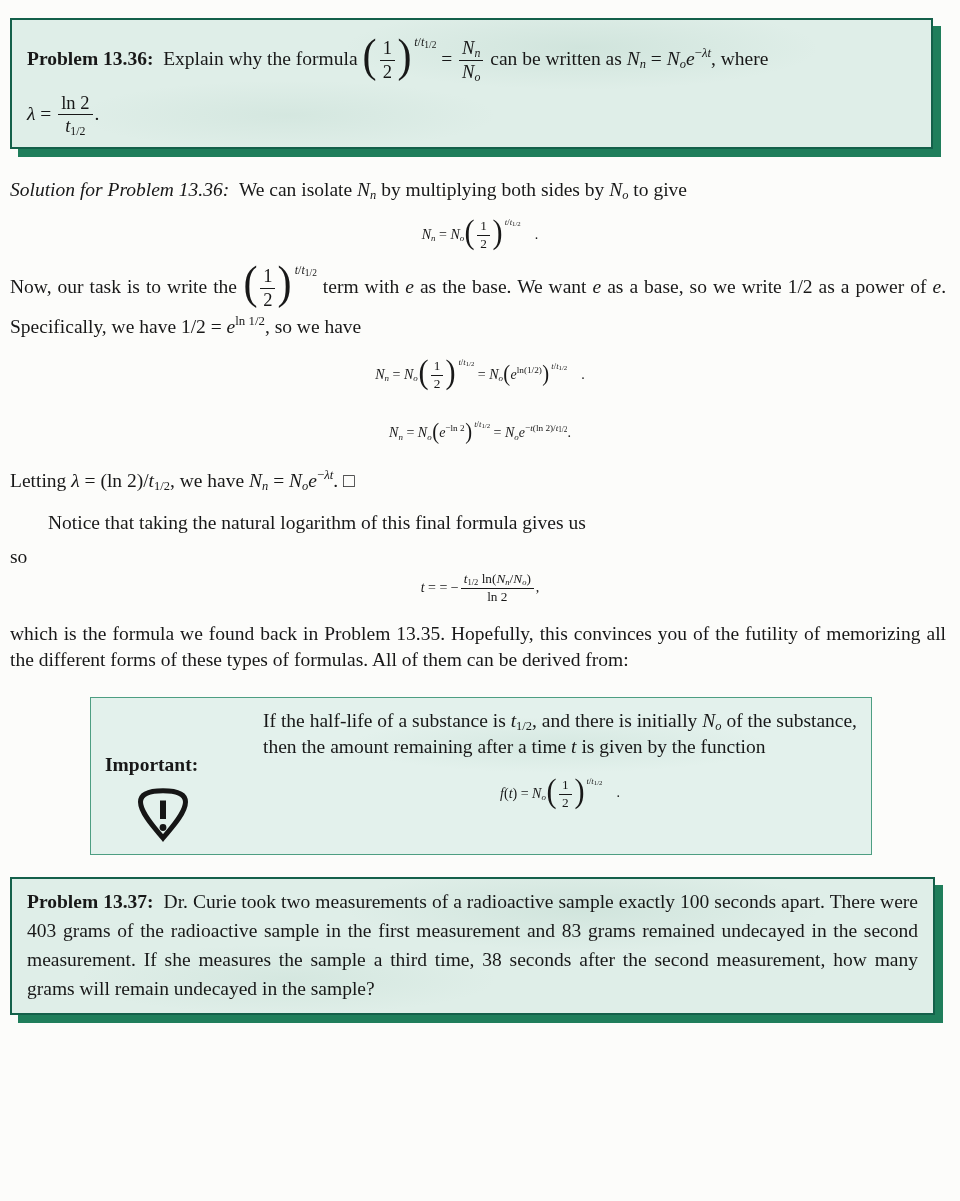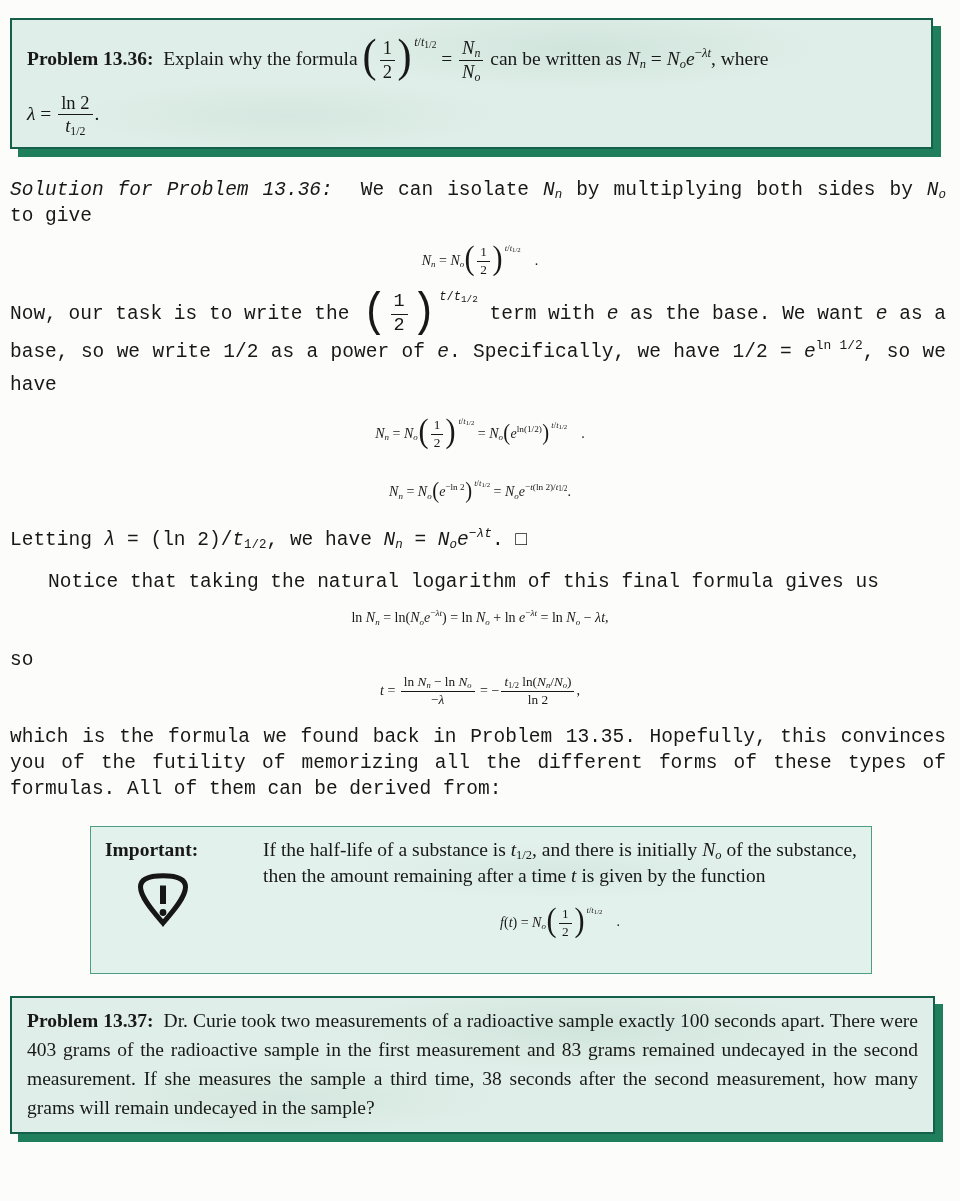--- a/index.html
+++ b/index.html
@@ -20,21 +20,21 @@
     box-shadow:8px 8px 0 var(--box-shadow,#1f7e5b);
     padding:8px 15px 10px 15px;
   }
   .box36{margin:18px 27px 0 10px;}
   .box37{margin:22px 25px 0 10px;}
   .pbox p{margin:0; text-align:justify;}
   .pbox .lbl{font-weight:bold;}
   .box36 .l1{line-height:34px; padding-top:10px;}
   .box36 .l2{margin-top:10px; line-height:30px; text-align:left;}
   
-  .para{margin:0 14px 0 10px; text-align:justify;font-family:Liberation Mono, monospace;}
+  .para{margin:0 14px 0 10px; text-align:justify;}
   .para.noj{text-align:left;}
   .indent{text-indent:38px; text-align:left;}
   .solhead{font-style:italic;}
   .solhead .rom{font-style:normal;}
   
   .eq{text-align:center; font-size:14px; line-height:26px; padding:16px 0 12px 0; margin:0;}
   .eq.flat{padding:10px 0 8px 0;}
   
   i{font-style:italic;}
   sub{font-size:64%; vertical-align:-0.28em; line-height:0;}
@@ -49,21 +49,21 @@
   .frac .den{display:block; padding:1px 3px 0 3px;}
   .pd{margin-left:14px;}
   
   .impbox{
     box-sizing:border-box; margin:24px 0 0 90px; width:782px; min-height:148px;
     background:var(--imp-bg,#e3f1ec);
     background-image:radial-gradient(ellipse 300px 40px at 60% 30%, rgba(120,170,150,.12), rgba(120,170,150,0) 70%);
     border:1.5px solid var(--imp-border,#4d9e82);
     display:flex; padding:10px 14px 12px 14px;
   }
-  .impleft{width:158px; flex:0 0 auto;}
+  .impleft{width:158px; flex:0 0 auto;margin-top:44px;}
   .impleft .lbl{font-weight:bold;}
   .impicon{margin:8px 0 0 30px; display:block;}
   .impright{flex:1;}
   .impright p{margin:0; text-align:justify;}
   .impright .eq{padding:18px 0 4px 0;}
 </style>
 </head>
 <body>
 
 <div class="page">
@@ -81,25 +81,24 @@
 
   <div class="eq"><i>N</i><sub><i>n</i></sub> = <i>N</i><sub><i>o</i></sub><span class="bp">(</span><span class="frac"><span class="num">1</span><span class="den">2</span></span><span class="bp">)</span><sup class="bexp"><i>t</i>/<i>t</i><sub>1/2</sub></sup> = <i>N</i><sub><i>o</i></sub><span class="bp bps">(</span><i>e</i><sup>ln(1/2)</sup><span class="bp bps">)</span><sup class="bexp bexps"><i>t</i>/<i>t</i><sub>1/2</sub></sup><span class="pd">.</span></div>
 
 
   <div class="eq"><i>N</i><sub><i>n</i></sub> = <i>N</i><sub><i>o</i></sub><span class="bp bps">(</span><i>e</i><sup>−ln 2</sup><span class="bp bps">)</span><sup class="bexp bexps"><i>t</i>/<i>t</i><sub>1/2</sub></sup> = <i>N</i><sub><i>o</i></sub><i>e</i><sup>−<i>t</i>(ln 2)/<i>t</i><sub>1/2</sub></sup>.</div>
 
   <p class="para noj" style="margin-top:10px;">Letting <i>λ</i> = (ln 2)/<i>t</i><sub>1/2</sub>, we have <i>N</i><sub><i>n</i></sub> = <i>N</i><sub><i>o</i></sub><i>e</i><sup>−<i>λt</i></sup>. □</p>
 
   <p class="para indent" style="margin-top:16px;">Notice that taking the natural logarithm of this final formula gives us</p>
 
-  <div class="eq flat">ln <i>N</i><sub><i>n</i></sub> = ln(<i>N</i><sub><i>o</i></sub><i>e</i><sup>−<i>λt</i></sup>) = ln <i>N</i><sub><i>o</i></sub> + ln <i>e</i><sup>−<i>λt</i></sup> = ln <i>N</i><sub><i>o</i></sub> − <i>λt</i>,</div>
 
   <p class="para noj" style="margin-top:8px;margin-left:10px;">so</p>
 
-  <div class="eq flat" style="padding-top:2px;"><i>t</i> = <span class="frac"><span class="num">ln <i>N</i><sub><i>n</i></sub> − ln <i>N</i><sub><i>o</i></sub></span><span class="den">−<i>λ</i></span></span> = −<span class="frac"><span class="num"><i>t</i><sub>1/2</sub> ln(<i>N</i><sub><i>n</i></sub>/<i>N</i><sub><i>o</i></sub>)</span><span class="den">ln 2</span></span>,</div>
+  <div class="eq flat" style="padding-top:2px;"><i>t</i> =  = −<span class="frac"><span class="num"><i>t</i><sub>1/2</sub> ln(<i>N</i><sub><i>n</i></sub>/<i>N</i><sub><i>o</i></sub>)</span><span class="den">ln 2</span></span>,</div>
 
   <p class="para" style="margin-top:8px;">which is the formula we found back in Problem 13.35. Hopefully, this convinces you of the futility of memorizing all the different forms of these types of formulas. All of them can be derived from:</p>
 
   <section class="impbox">
     <div class="impleft">
       <b class="lbl">Important:</b>
       <svg class="impicon" width="56" height="56" viewBox="0 0 56 56">
         <path d="M28 52 C 21.5 44 5.5 27.5 5.5 16 C 5.5 7.8 15.5 4.8 28 4.8 C 40.5 4.8 50.5 7.8 50.5 16 C 50.5 27.5 34.5 44 28 52 Z" fill="none" stroke="#161616" stroke-width="5"></path>
         <line x1="28" y1="14.5" x2="28" y2="33" stroke="#161616" stroke-width="6"></line>
         <circle cx="28" cy="41.5" r="3.4" fill="#161616"></circle>

